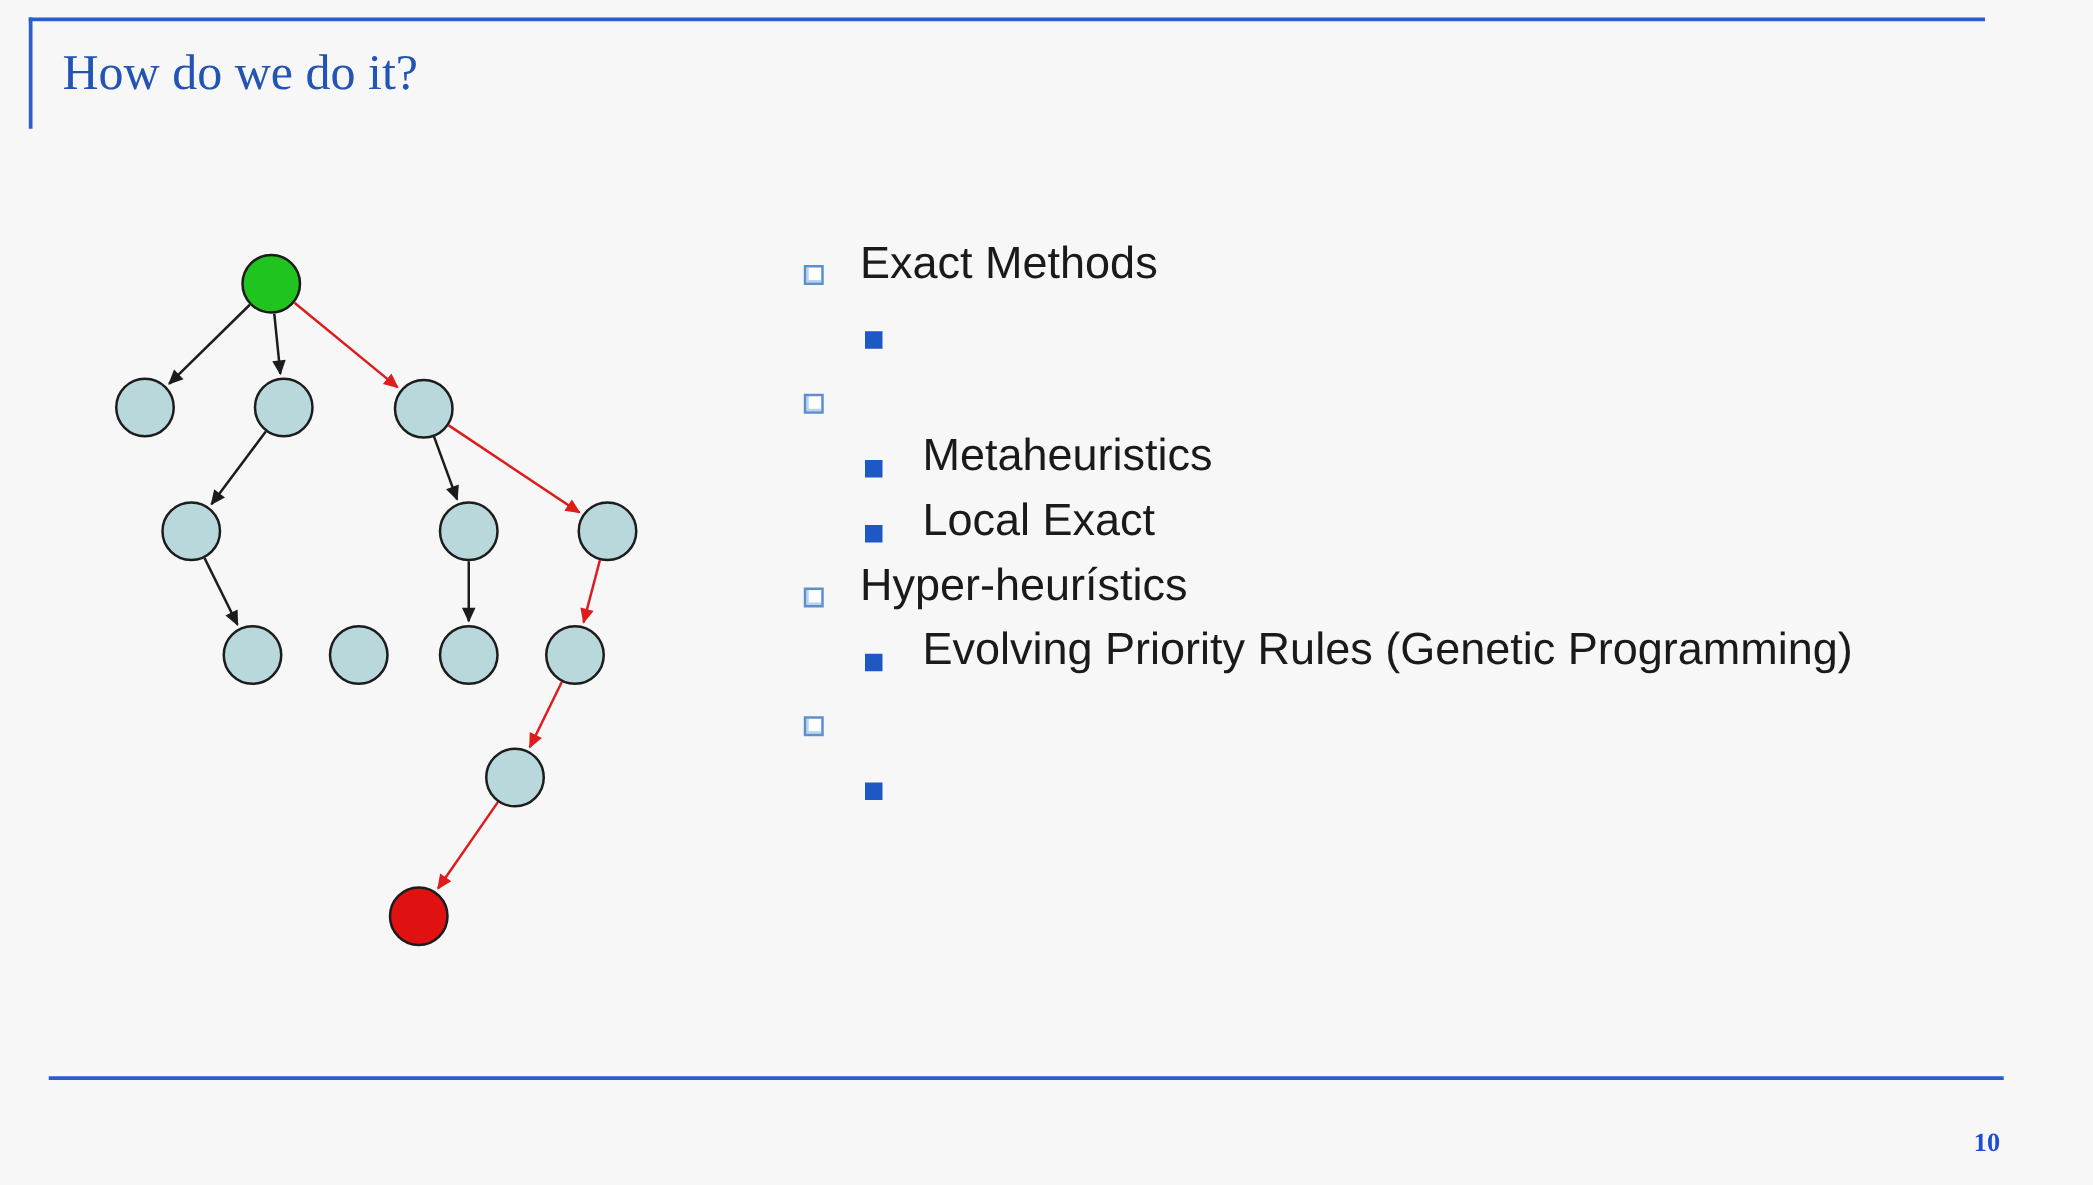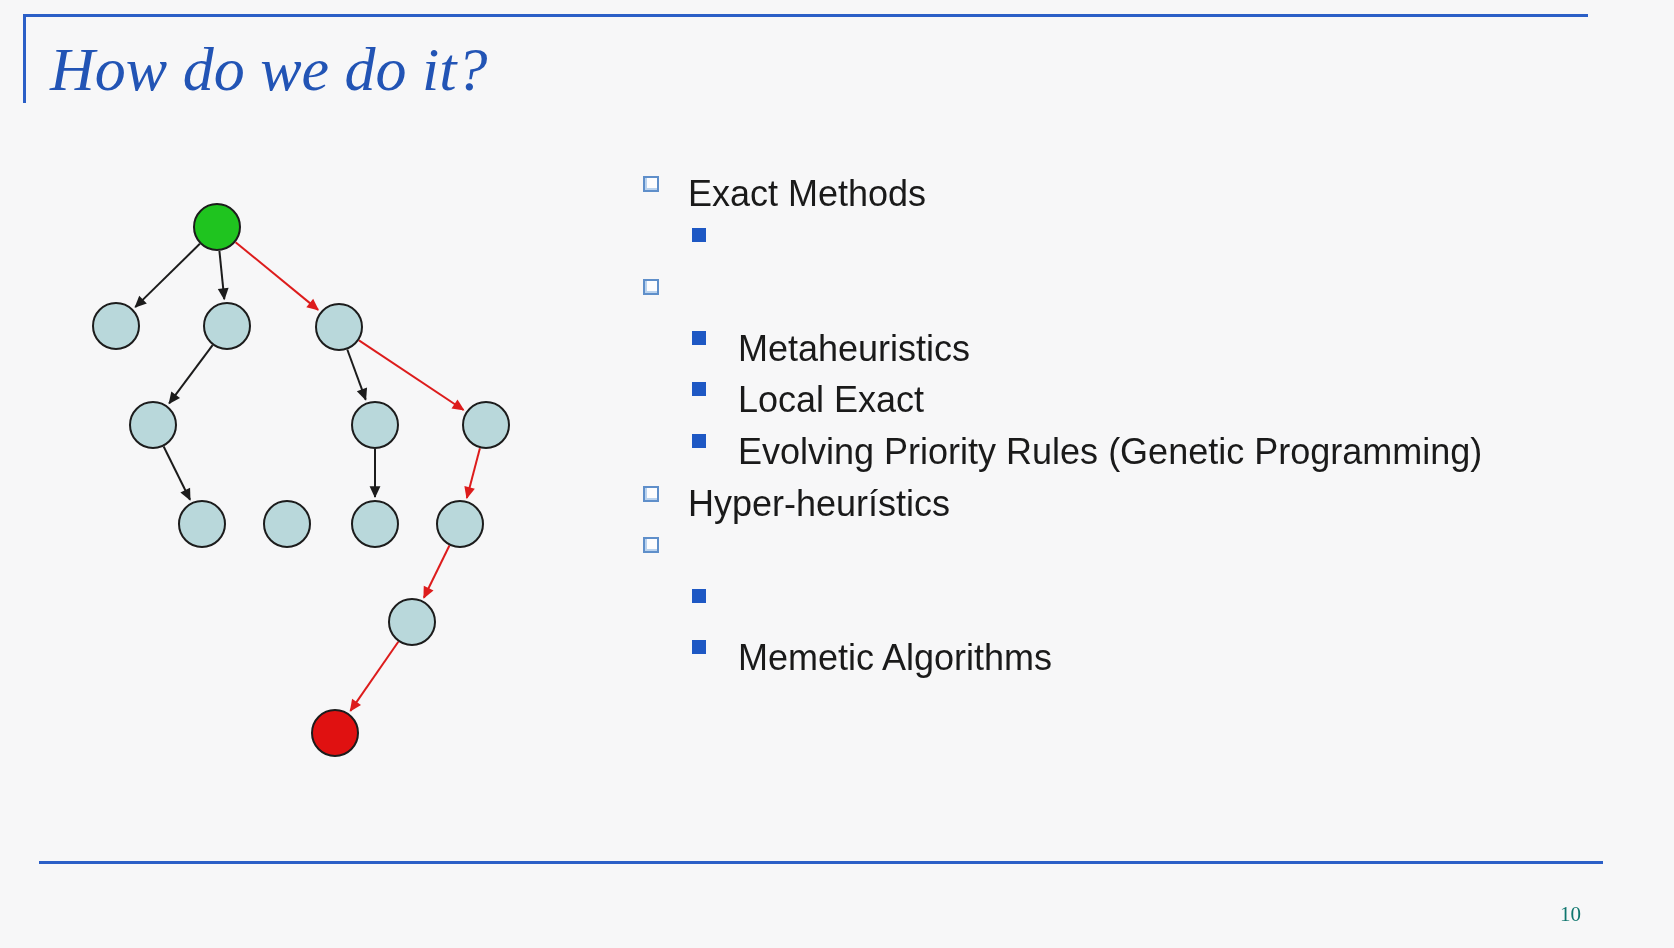--- a/index.html
+++ b/index.html
@@ -7,46 +7,46 @@
   body { background:#f7f7f8; font-family:"Liberation Sans", sans-serif; position:relative; overflow:hidden; }
 
   .rule { position:absolute; background:#2b5fc7; }
   #top-rule { left:23px; top:14px; width:1565px; height:3px; }
   #left-rule { left:23px; top:14px; width:3px; height:89px; }
   #bottom-rule { left:39px; top:861px; width:1564px; height:3px; }
 
   #slide-title {
     position:absolute; left:50px; top:34px;
     font-family:"Liberation Serif", serif;
-    font-size:62px; font-weight:400; color:#2254b5;
-    letter-spacing:0px; white-space:nowrap;font-style:italic;
+    font-size:40px; font-weight:400; color:#2254b5;
+    letter-spacing:0px; white-space:nowrap;
   }
 
   #tree-svg { position:absolute; left:0; top:0; }
 
   #methods-list { position:absolute; left:643px; top:176px; width:1000px; }
   .list-row {
-    display:flex; align-items:flex-start; height:51.6px; white-space:nowrap;
+    display:flex; align-items:flex-end; height:51.6px; white-space:nowrap;
   }
   .list-row.lvl2 { margin-left:49px; }
   .list-text { font-size:36px; color:#1a1a1a; line-height:1; }
   .bullet-hollow {
     width:16px; height:16px; flex:0 0 16px; margin-right:29px;
     border:2px solid #5f8fca; background:#fdfdfe;
     box-shadow: inset 2px -2px 0 #b9d2ee;
   }
   .bullet-solid {
     width:14px; height:14px; flex:0 0 14px; margin-right:32px;
     background:#1e58c4;
   }
 
   #page-number {
     position:absolute; left:1560px; top:902px; width:40px;
     font-family:"Liberation Serif", serif;
-    font-size:21px; color:#0f766e; text-align:left;
+    font-size:21px; color:#1d4ed8; text-align:right;font-weight:bold;
   }
 </style>
 </head>
 <body>
 
 <div id="top-rule" class="rule"></div>
 <div id="left-rule" class="rule"></div>
 
 <h1 id="slide-title">How do we do it?</h1>
 
@@ -97,35 +97,31 @@
       <span class="bullet-hollow"></span>
     </div>
     <div class="list-row lvl2">
       <span class="bullet-solid"></span>
       <span class="list-text">Metaheuristics</span>
     </div>
     <div class="list-row lvl2">
       <span class="bullet-solid"></span>
       <span class="list-text">Local Exact</span>
     </div>
+    <div class="list-row lvl1">
+      <span class="bullet-hollow"></span>
+      <span class="list-text">Hyper-heurístics</span>
+    </div>
     <div class="list-row lvl2">
       <span class="bullet-solid"></span>
       <span class="list-text">Evolving Priority Rules (Genetic Programming)</span>
     </div>
     <div class="list-row lvl1">
       <span class="bullet-hollow"></span>
-      <span class="list-text">Hyper-heurístics</span>
-    </div>
-    <div class="list-row lvl1">
-      <span class="bullet-hollow"></span>
     </div>
     <div class="list-row lvl2">
       <span class="bullet-solid"></span>
-    </div>
-    <div class="list-row lvl2">
-      <span class="bullet-solid"></span>
-      <span class="list-text">Memetic Algorithms</span>
     </div>
   </div>
 
 <div id="bottom-rule" class="rule"></div>
 
 <div id="page-number">10</div>
 
 </body></html>

